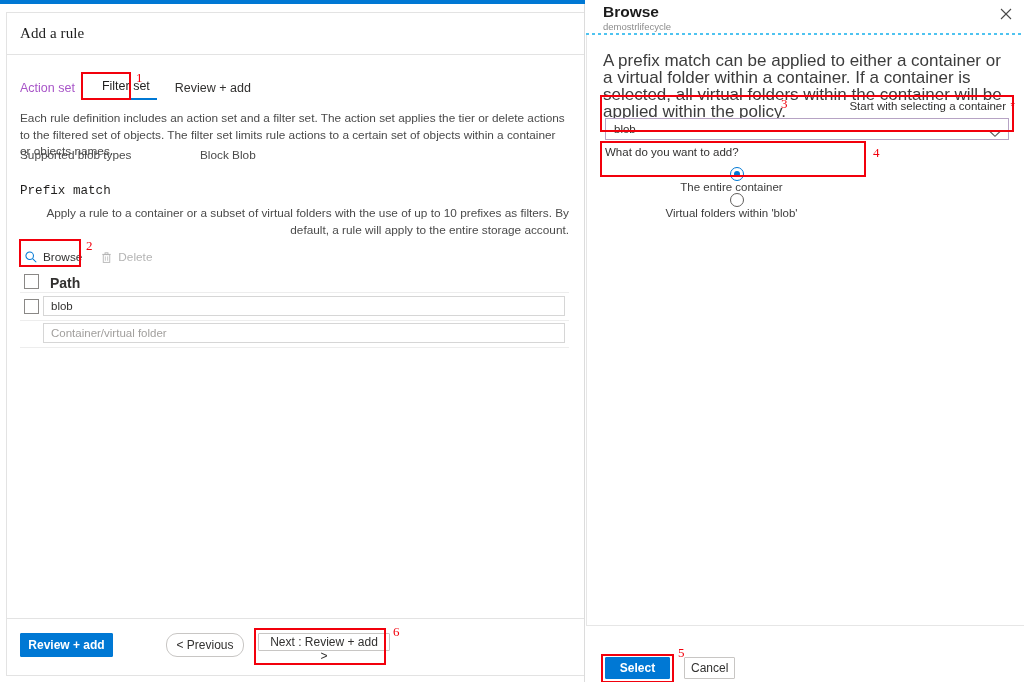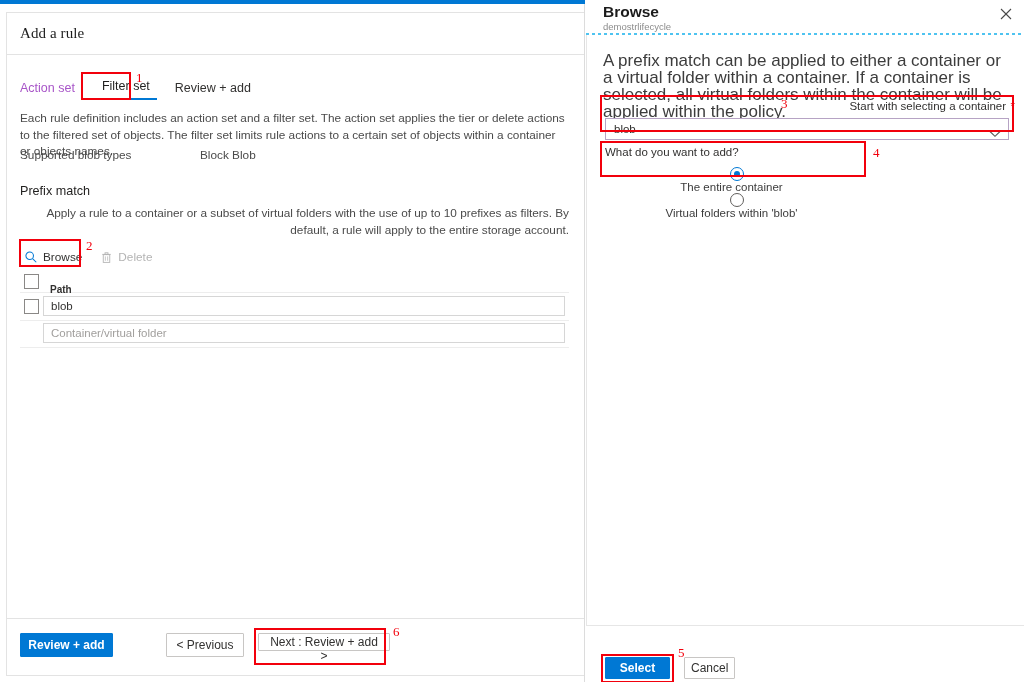--- a/index.html
+++ b/index.html
@@ -100,20 +100,21 @@
     color: #4a4a4a;
   }
   .kv-key { position: absolute; left: 0; top: 0; }
   .kv-val { position: absolute; left: 180px; top: 0; }
 
   .section-head {
     position: absolute;
     left: 20px; top: 184px;
     font-size: 12.6px;
     color: #201f1e;
+    font-family: Liberation Mono, monospace;
   }
   #desc-2 { top: 205px; text-align: right; }
 
   
   .cmdbar {
     position: absolute;
     left: 20px; top: 244px;
     display: flex;
     align-items: center;
     height: 26px;
@@ -141,22 +142,22 @@
   .chk {
     position: absolute;
     width: 15px; height: 15px;
     border: 1px solid #8a8886;
     background: #fff;
     cursor: pointer;
   }
   .list-head .chk { left: 4px; top: 2px; }
   .list-head .col-title {
     position: absolute;
-    left: 30px; top: 12px;
-    font-size: 10px;
+    left: 30px; top: 3px;
+    font-size: 14px;
     font-weight: bold;
     color: #323130;
   }
   .list-row {
     position: absolute;
     left: 20px;
     width: 549px; height: 27px;
     border-bottom: 1px solid #ededed;
   }
   #row-1 { top: 294px; }
@@ -196,21 +197,21 @@
     color: #ffffff;
     border: 1px solid #0078d4;
     font-weight: bold;
   }
   .btn-secondary {
     background: #ffffff;
     color: #323130;
     border: 1px solid #c8c6c4;
   }
   #btn-review-add { left: 13px; top: 14px; width: 93px; height: 24px; }
-  #btn-previous  { left: 159px; top: 14px; width: 78px; height: 24px; }
+  #btn-previous  { left: 159px; top: 14px; width: 78px; height: 24px; border-radius: 11px; }
   #btn-next      { left: 251px; top: 14px; width: 132px; height: 18px; }
 
   
   #right-blade {
     position: absolute;
     left: 586px; top: 0;
     width: 438px; height: 682px;
     background: #ffffff;
   }
   .r-header {

